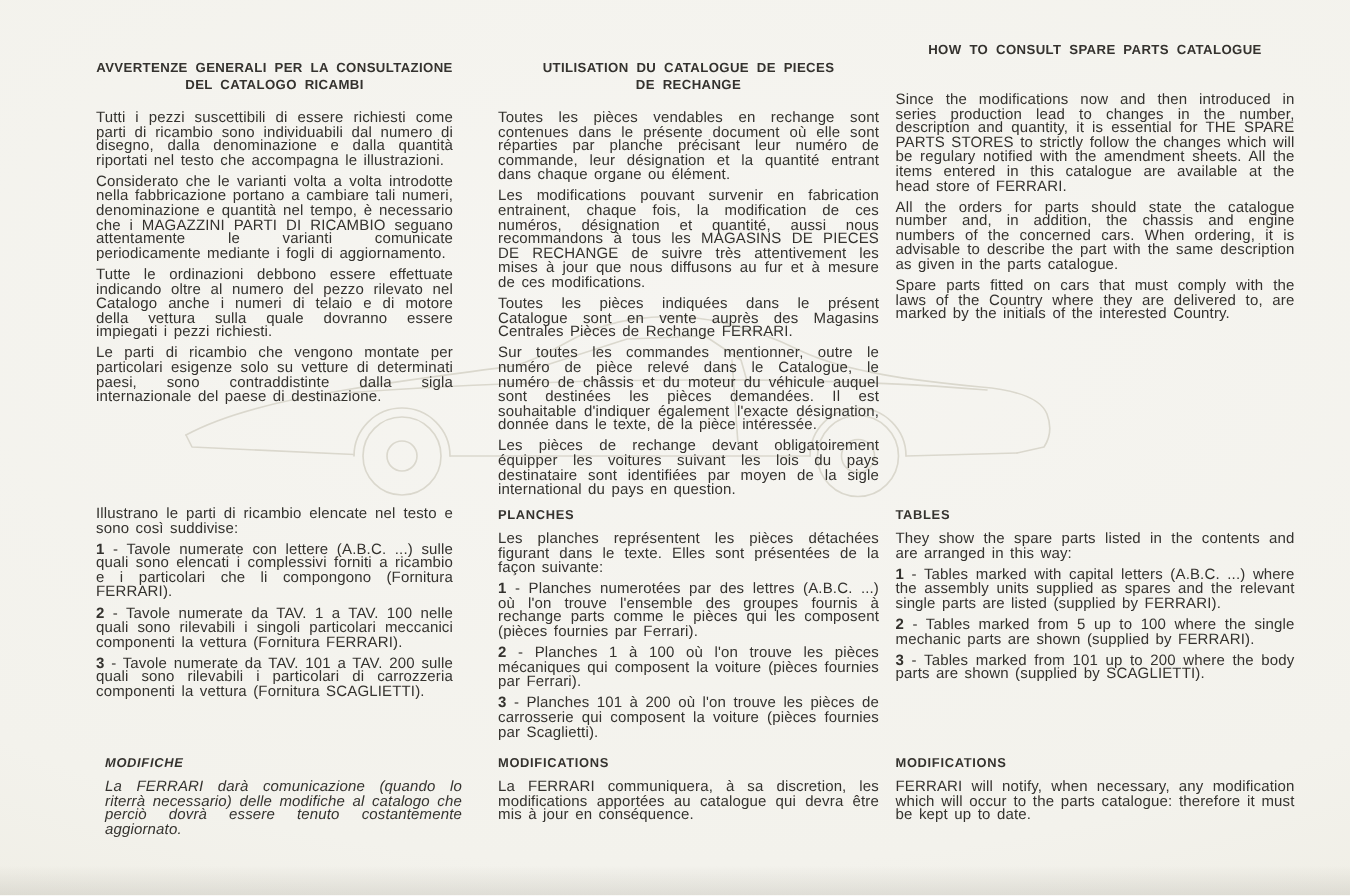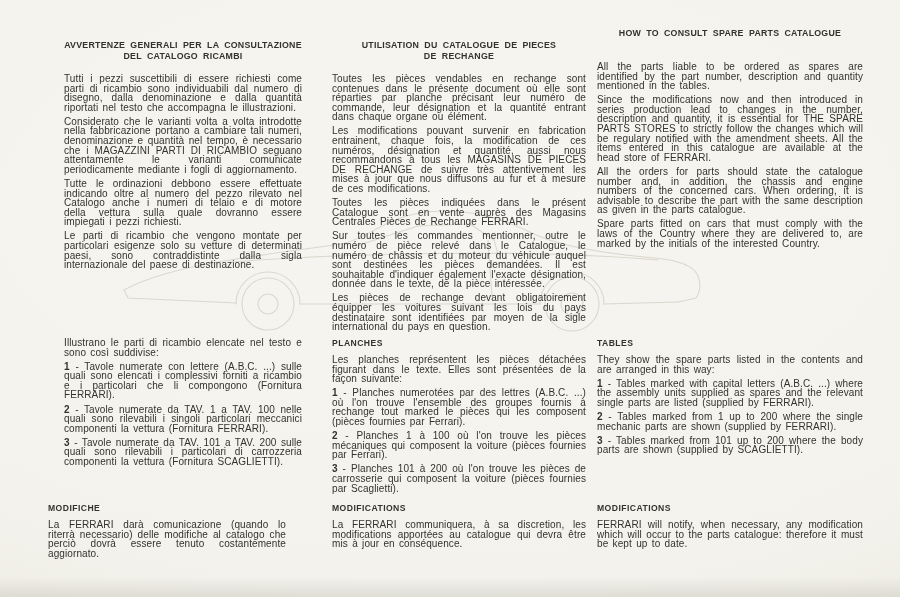--- a/index.html
+++ b/index.html
@@ -99,65 +99,64 @@
     <p class="bt">Le parti di ricambio che vengono montate per particolari esigenze solo su vetture di determinati paesi, sono contraddistinte dalla sigla internazionale del paese di destinazione.</p>
   </section>
 
   <section class="sec" style="left:64px; top:338px; width:238px;">
     <p class="bt">Illustrano le parti di ricambio elencate nel testo e sono così suddivise:</p>
     <p class="bt"><span class="num">1</span> <span>- Tavole numerate con lettere (A.B.C. ...) sulle quali sono elencati i complessivi forniti a ricambio e i particolari che li compongono (Fornitura FERRARI).</span></p>
     <p class="bt"><span class="num">2</span> <span>- Tavole numerate da TAV. 1 a TAV. 100 nelle quali sono rilevabili i singoli particolari meccanici componenti la vettura (Fornitura FERRARI).</span></p>
     <p class="bt"><span class="num">3</span> <span>- Tavole numerate da TAV. 101 a TAV. 200 sulle quali sono rilevabili i particolari di carrozzeria componenti la vettura (Fornitura SCAGLIETTI).</span></p>
   </section>
 
-  <section class="sec" style="left:48px; top:503px; width:238px;">
+  <section class="sec" style="left:70px; top:503px; width:238px;font-style:italic;">
     <div class="sub-head">MODIFICHE</div>
     <p class="bt">La FERRARI darà comunicazione (quando lo riterrà necessario) delle modifiche al catalogo che perciò dovrà essere tenuto costantemente aggiornato.</p>
   </section>
 
   <section class="sec" style="left:332px; top:40px; width:254px;">
     <div class="head-box">
       <div class="main-head">UTILISATION DU CATALOGUE DE PIECES</div>
       <div class="main-head">DE RECHANGE</div>
     </div>
     <p class="bt">Toutes les pièces vendables en rechange sont contenues dans le présente document où elle sont réparties par planche précisant leur numéro de commande, leur désignation et la quantité entrant dans chaque organe ou élément.</p>
     <p class="bt">Les modifications pouvant survenir en fabrication entrainent, chaque fois, la modification de ces numéros, désignation et quantité, aussi nous recommandons à tous les MAGASINS DE PIECES DE RECHANGE de suivre très attentivement les mises à jour que nous diffusons au fur et à mesure de ces modifications.</p>
     <p class="bt">Toutes les pièces indiquées dans le présent Catalogue sont en vente auprès des Magasins Centrales Pièces de Rechange FERRARI.</p>
     <p class="bt">Sur toutes les commandes mentionner, outre le numéro de pièce relevé dans le Catalogue, le numéro de châssis et du moteur du véhicule auquel sont destinées les pièces demandées. Il est souhaitable d'indiquer également l'exacte désignation, donnée dans le texte, de la pièce intéressée.</p>
     <p class="bt">Les pièces de rechange devant obligatoirement équipper les voitures suivant les lois du pays destinataire sont identifiées par moyen de la sigle international du pays en question.</p>
   </section>
 
   <section class="sec" style="left:332px; top:338px; width:254px;">
     <div class="sub-head">PLANCHES</div>
     <p class="bt">Les planches représentent les pièces détachées figurant dans le texte. Elles sont présentées de la façon suivante:</p>
-    <p class="bt"><span class="num">1</span> <span>- Planches numerotées par des lettres (A.B.C. ...) où l'on trouve l'ensemble des groupes fournis à rechange tout marked le pièces qui les composent (pièces fournies par Ferrari).</span></p>
+    <p class="bt"><span class="num">1</span> <span>- Planches numerotées par des lettres (A.B.C. ...) où l'on trouve l'ensemble des groupes fournis à rechange parts comme le pièces qui les composent (pièces fournies par Ferrari).</span></p>
     <p class="bt"><span class="num">2</span> <span>- Planches 1 à 100 où l'on trouve les pièces mécaniques qui composent la voiture (pièces fournies par Ferrari).</span></p>
     <p class="bt"><span class="num">3</span> <span>- Planches 101 à 200 où l'on trouve les pièces de carrosserie qui composent la voiture (pièces fournies par Scaglietti).</span></p>
   </section>
 
   <section class="sec" style="left:332px; top:503px; width:254px;">
     <div class="sub-head">MODIFICATIONS</div>
     <p class="bt">La FERRARI communiquera, à sa discretion, les modifications apportées au catalogue qui devra être mis à jour en conséquence.</p>
   </section>
 
   <section class="sec" style="left:597px; top:28px; width:266px;">
     <div class="head-box">
       <div class="main-head">HOW TO CONSULT SPARE PARTS CATALOGUE</div>
     </div>
-    <p class="bt">All the parts liable to be ordered as spares are identified by the part number, description and quantity mentioned in the tables.</p>
     <p class="bt">Since the modifications now and then introduced in series production lead to changes in the number, description and quantity, it is essential for THE SPARE PARTS STORES to strictly follow the changes which will be regulary notified with the amendment sheets. All the items entered in this catalogue are available at the head store of FERRARI.</p>
     <p class="bt">All the orders for parts should state the catalogue number and, in addition, the chassis and engine numbers of the concerned cars. When ordering, it is advisable to describe the part with the same description as given in the parts catalogue.</p>
     <p class="bt">Spare parts fitted on cars that must comply with the laws of the Country where they are delivered to, are marked by the initials of the interested Country.</p>
   </section>
 
   <section class="sec" style="left:597px; top:338px; width:266px;">
     <div class="sub-head">TABLES</div>
     <p class="bt">They show the spare parts listed in the contents and are arranged in this way:</p>
     <p class="bt"><span class="num">1</span> <span>- Tables marked with capital letters (A.B.C. ...) where the assembly units supplied as spares and the relevant single parts are listed (supplied by FERRARI).</span></p>
-    <p class="bt"><span class="num">2</span> <span>- Tables marked from 1 up to 200 where the single mechanic parts are shown (supplied by FERRARI).</span></p>
+    <p class="bt"><span class="num">2</span> <span>- Tables marked from 5 up to 100 where the single mechanic parts are shown (supplied by FERRARI).</span></p>
     <p class="bt"><span class="num">3</span> <span>- Tables marked from 101 up to 200 where the body parts are shown (supplied by SCAGLIETTI).</span></p>
   </section>
 
   <section class="sec" style="left:597px; top:503px; width:266px;">
     <div class="sub-head">MODIFICATIONS</div>
     <p class="bt">FERRARI will notify, when necessary, any modification which will occur to the parts catalogue: therefore it must be kept up to date.</p>
   </section>
 
   <div class="bottom-shade"></div>
 </div>

